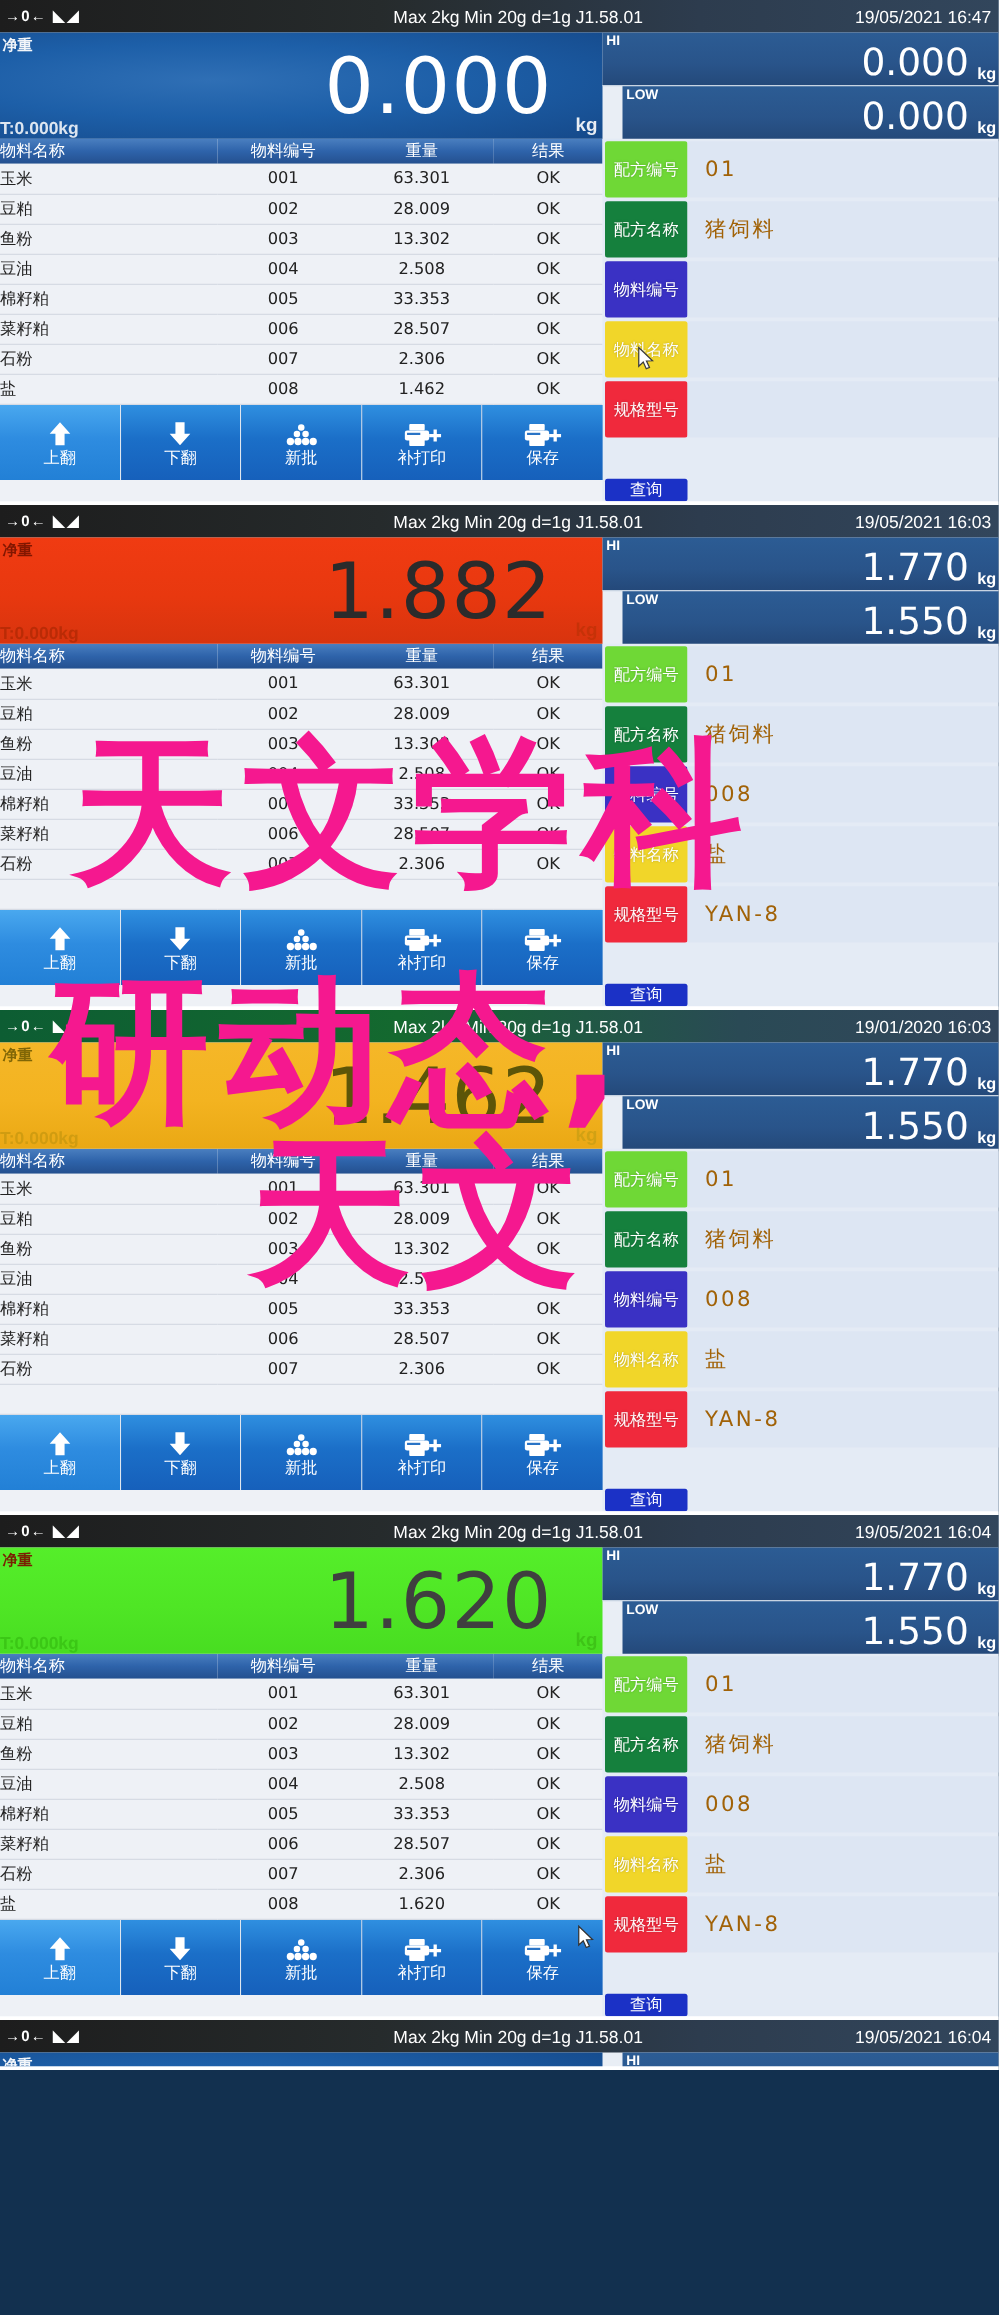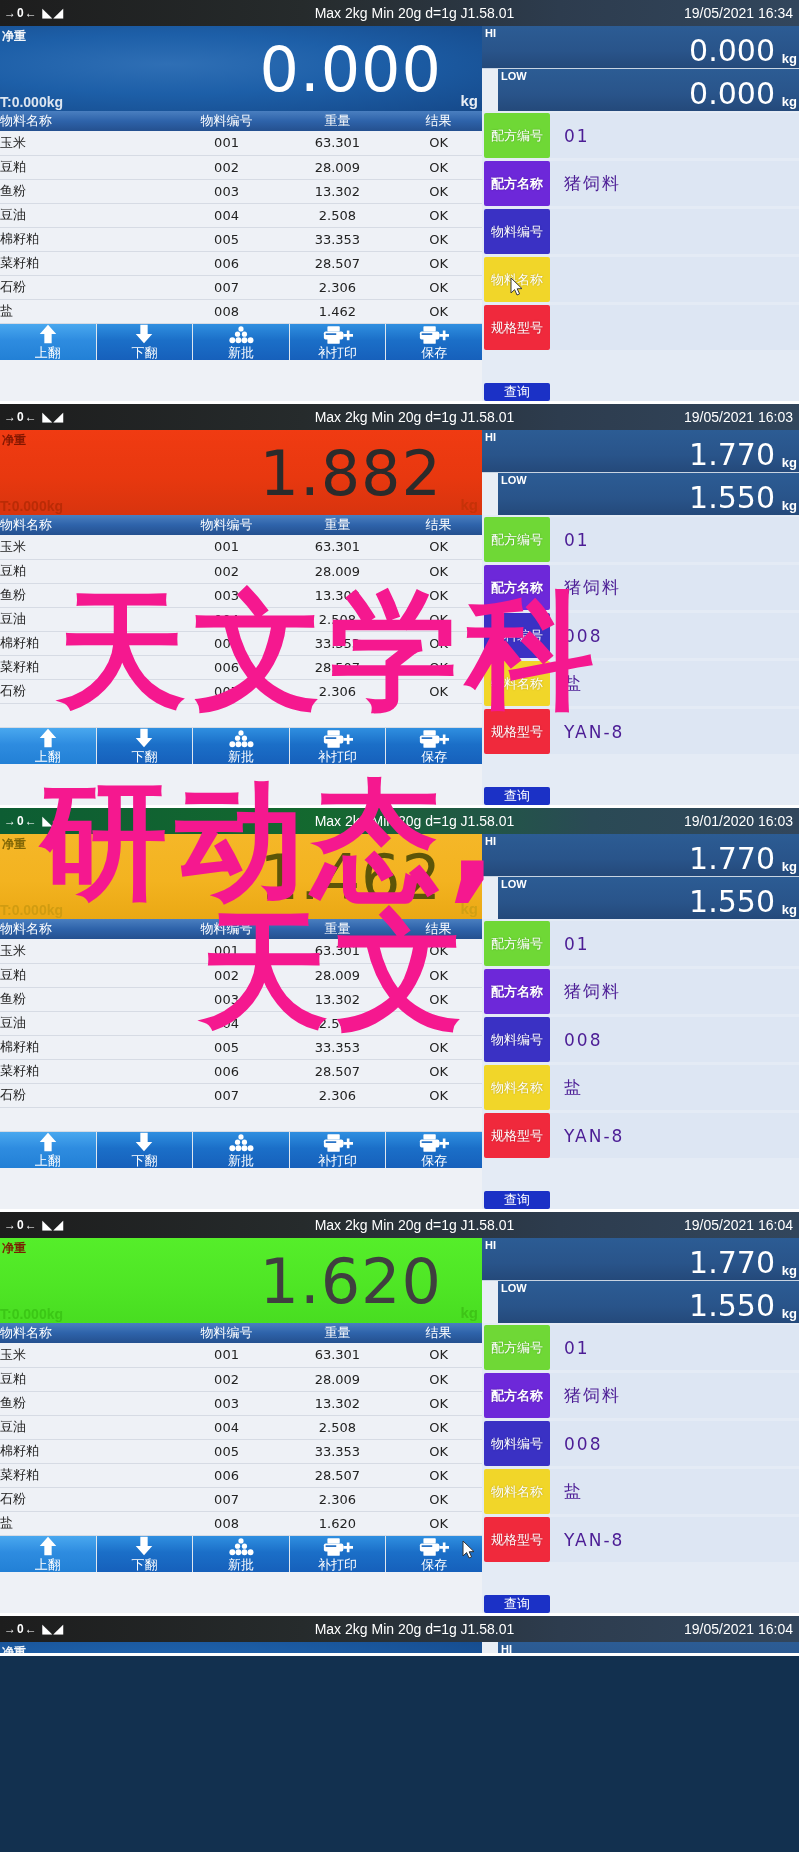--- a/index.html
+++ b/index.html
@@ -105,38 +105,38 @@
   
   .sideform { flex:1 1 auto; background:#e4ebf5; padding:2px 0 0 2px; }
   .formrow { display:flex; align-items:stretch; height:45px; margin-bottom:3px; }
   .fkey {
     flex:0 0 66px; display:flex; align-items:center; justify-content:center;
     font-size:13px; color:#ffffff; border-radius:2px; font-weight:normal;
     text-shadow:0 0 2px rgba(0,0,0,.25);
   }
   .fval {
     flex:1 1 auto; display:flex; align-items:center; padding-left:14px;
-    font-size:17px; color:#4c1d95; background:#dde6f3;
+    font-size:17px; color:#a16207; background:#dde6f3;
     font-family:"DejaVu Sans", sans-serif; letter-spacing:2px;
   }
   .k-green  { background:#6fd836; }
-  .k-blue   { background:#6d28d9;font-weight:bold; }
+  .k-blue   { background:#15803d; }
   .k-indigo { background:#3a31c4; }
   .k-yellow { background:#f2d51f; color:#ffffff; opacity:.95; }
   .k-red    { background:#f0293c; }
 
   .querywrap { height:48px; display:flex;align-items:flex-end; }
   .querybtn {
     flex:0 0 66px; background:#1b31c6; color:#ffffff;
     display:flex; align-items:center; justify-content:center;
     font-size:13px; border-radius:2px;
   }
 
   
-  .toolbar { display:flex; width:482px; height:36px; background:#1565c0; }
+  .toolbar { display:flex; width:482px; height:60px; background:#1565c0; }
   .tbtn {
     flex:1 1 0; position:relative;
     background: linear-gradient(180deg,#2f8fe0 0%, #1b6fc8 45%, #1660bb 100%);
     border-right:1px solid #dfe7f0;
     display:flex; flex-direction:column; align-items:center; justify-content:center;
     color:#ffffff;
   }
   .tbtn:first-child { background: linear-gradient(180deg,#49a8ef 0%, #2e8ce0 45%, #2280d6 100%); }
   .tbtn:last-child { border-right:none; }
   .tbtn .ico { height:24px; display:flex; align-items:flex-end; }
@@ -161,21 +161,21 @@
 </style>
 </head>
 <body>
 
 <div id="root">
   <div id="panels">
       <div class="panel">
         <div class="statusbar">
           <div class="sb-icons"><span class="zeroglyph">→0←</span><span> ◣◢</span></div>
           <div class="sb-center"><span>Max 2kg  Min 20g  d=1g</span><span>   J1.58.01</span></div>
-          <div class="sb-right"><span>19/05/2021</span><span> 16:34</span></div>
+          <div class="sb-right"><span>19/05/2021</span><span> 16:47</span></div>
         </div>
         <div class="weightrow">
           <div class="weightmain ">
             <div class="wm-net">净重</div>
             <div class="wm-tare">T:0.000kg</div>
             <div class="wm-value">0.000</div>
             <div class="wm-unit">kg</div>
           </div>
           <div class="limits">
             <div class="limit">

